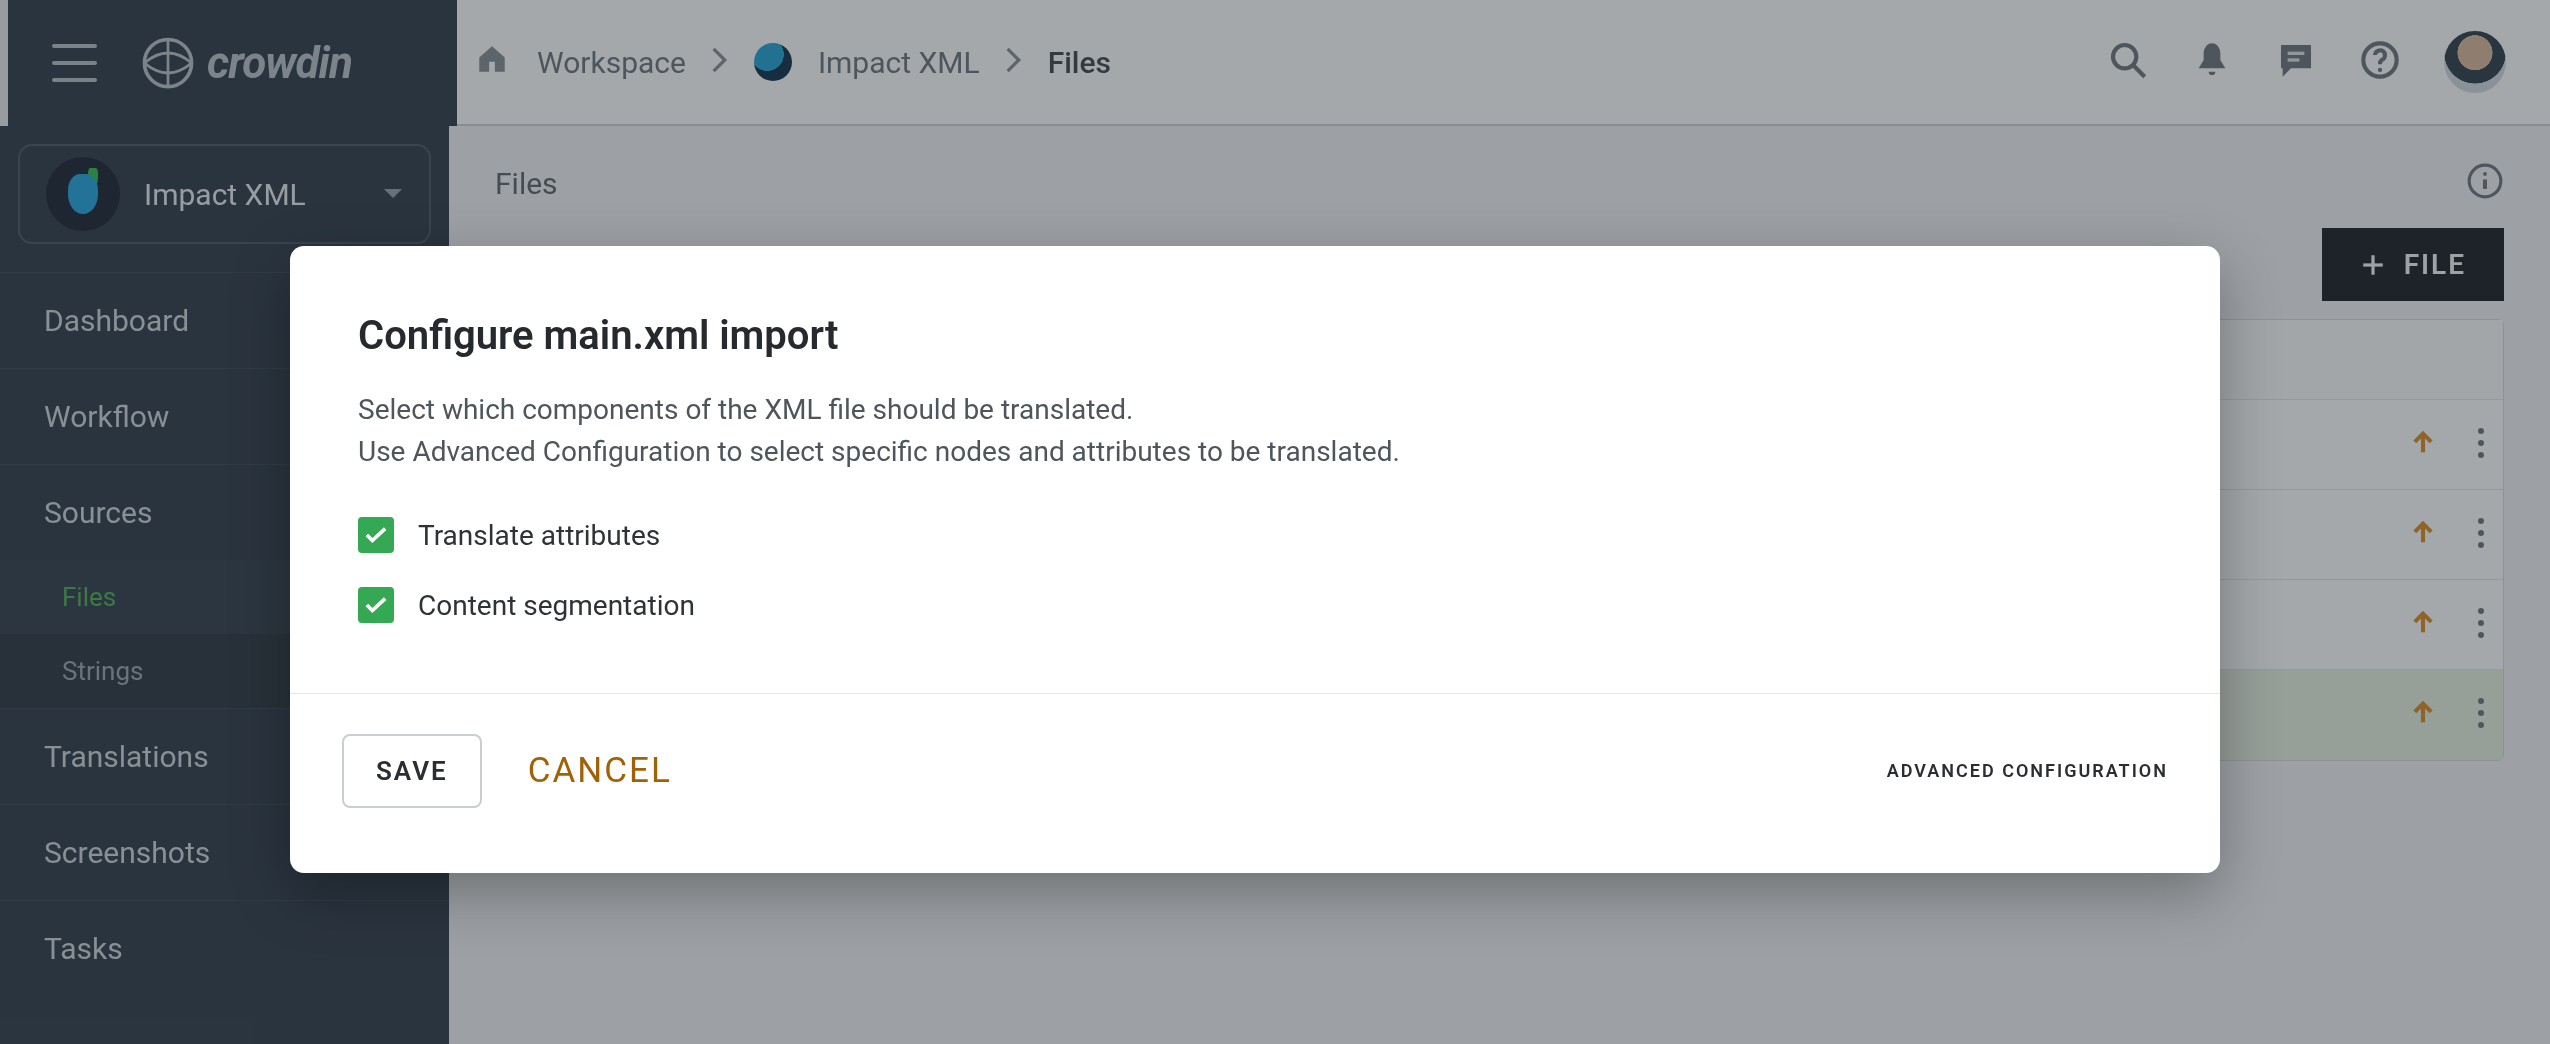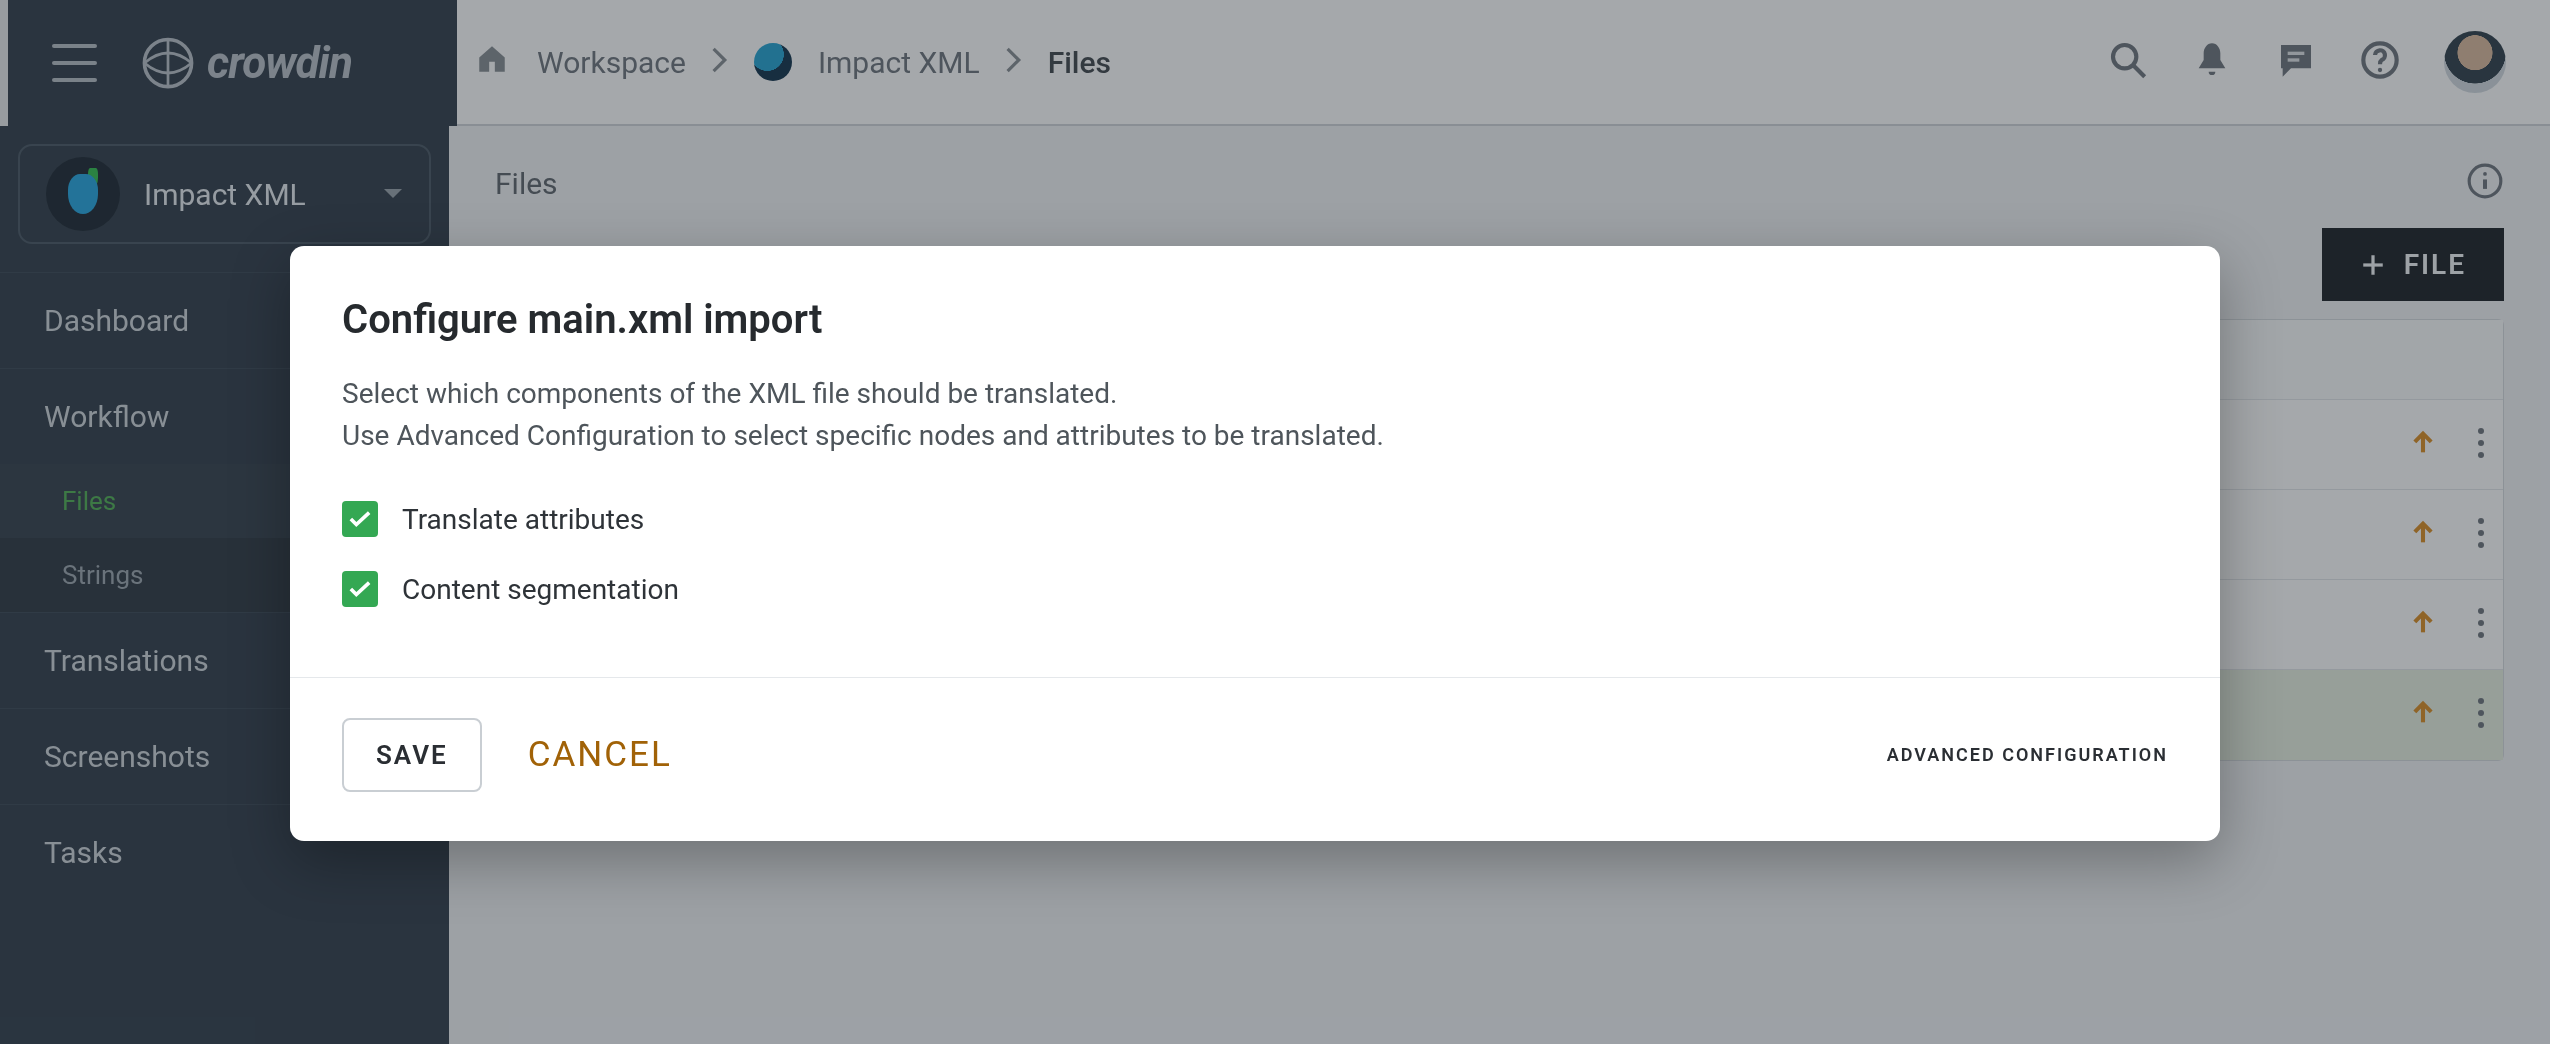--- a/index.html
+++ b/index.html
@@ -173,35 +173,35 @@
   background:rgba(40,48,56,0.42);
 }
 .dialog {
   position:absolute;
   top:246px; left:290px;
   width:1930px;
   background:#ffffff;
   border-radius:14px;
   box-shadow: 0 20px 60px rgba(0,0,0,0.3);
 }
-.dialog-body { padding: 50px 52px 36px 52px; }
+.dialog-body { padding: 50px 52px 36px 68px; margin-top: 16px; }
 .dialog-title { font-size:40px; color:#262a2e; font-weight:600; margin-bottom:30px;}
 .dialog-desc { font-size:28px; color:#4e555b; line-height:1.5; margin-bottom:44px;}
 .chk-row { display:flex; align-items:center; gap:24px; margin: 34px 0; }
 .chk {
   width:36px;height:36px; border-radius:4px; background:#34a853;
   display:flex; align-items:center; justify-content:center;
 }
 .chk svg{ width:22px;height:18px; stroke:#fff; stroke-width:4; fill:none;}
 .chk-label { font-size:28px; color:#2e3338; }
 .seg-note { font-size:28px; color:#2e3338; margin-top:-8px;}
 
 .dialog-footer {
   border-top:1px solid #e5e8eb;
-  padding: 36px 52px 46px 52px;
+  padding: 36px 52px 62px 52px;
   display:flex; align-items:center;
 }
 .btn-save {
   border:2px solid #c9ced3; background:#fff; border-radius:8px;
   padding:20px 32px; font-size:26px; font-weight:600; color:#2a2e33;
   letter-spacing:2px; margin-right:28px;
 }
 .btn-cancel {
   background:none; border:none; font-size:35px; font-weight:400;
   color:#a16207; letter-spacing:2px; padding:20px 18px;
@@ -276,20 +276,21 @@
   <div class="project-switcher">
     <span class="proj-icon"></span>
     <span class="name">Impact XML</span>
     <span class="caret"><svg viewBox="0 0 20 12">
           <path d="M1 1 L10 10 L19 1"></path>
         </svg></span>
   </div>
   <div class="nav-group">
     <div class="nav-item">Dashboard</div>
     <div class="nav-item">Workflow</div>
+    <div class="nav-item">Sources</div>
     <div class="nav-sub">
       <div class="sub-item active">Files</div>
       <div class="sub-item">Strings</div>
     </div>
     <div class="nav-item">Translations</div>
     <div class="nav-item">Screenshots</div>
     <div class="nav-item">Tasks</div>
   </div>
 </div>
 

